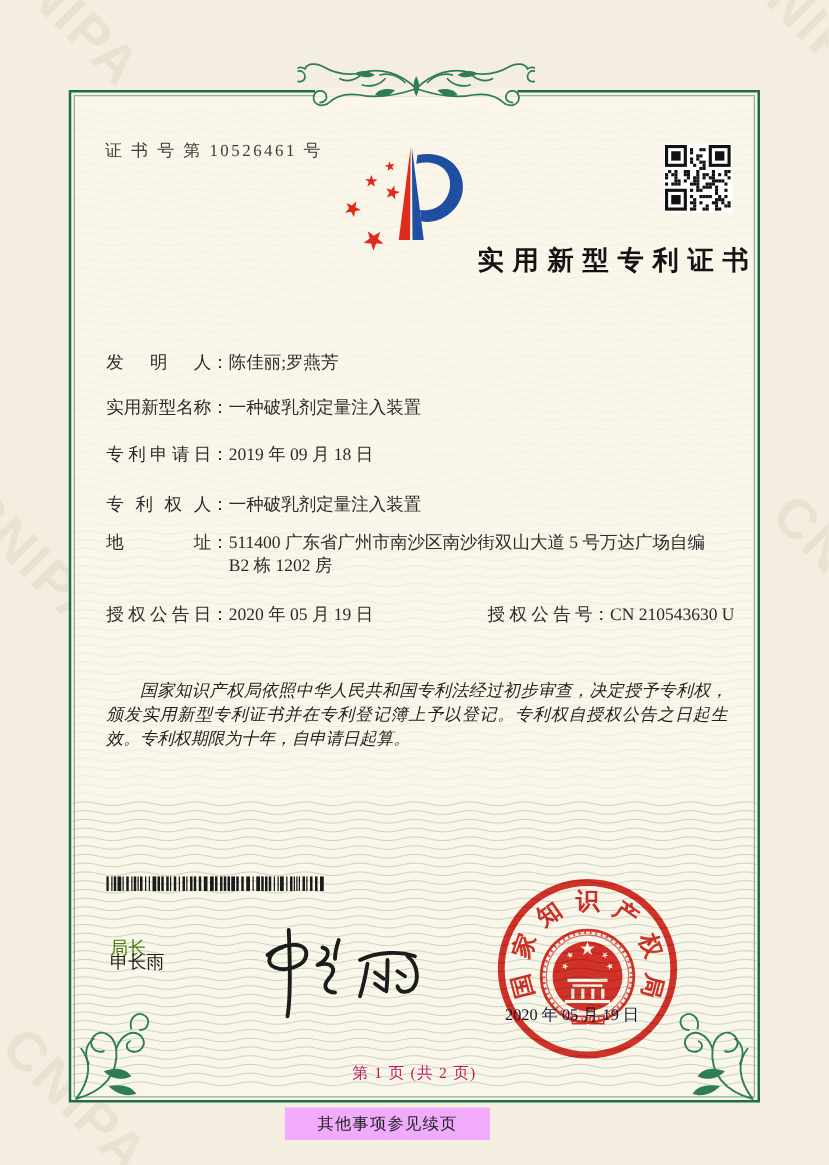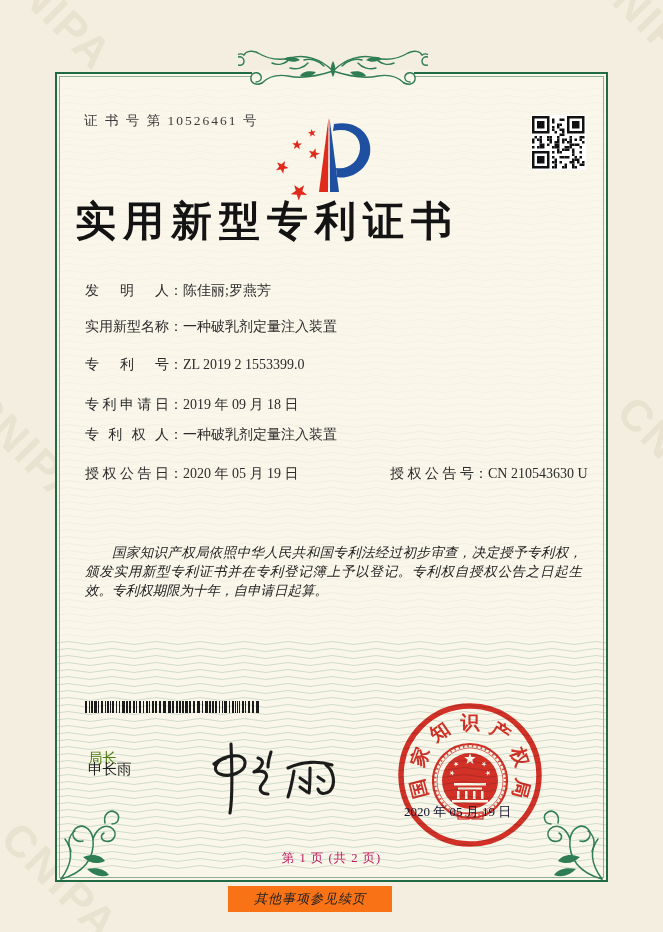--- a/index.html
+++ b/index.html
@@ -19,22 +19,22 @@
   #waves-svg{position:absolute;left:57px;top:74px;pointer-events:none;}
 
   .orn{position:absolute;pointer-events:none;}
 
   #cert-no{position:absolute;left:84px;top:112px;font-size:13.5px;color:#3c3c3c;
            letter-spacing:2px;}
 
   #logo-svg{position:absolute;left:262px;top:97px;}
   #qr-svg{position:absolute;left:531px;top:115px;background:#fff;padding:1px;}
 
-  #title{position:absolute;left:57px;top:194px;width:549px;text-align:left;
-         font-size:41px;font-weight:900;letter-spacing:7px;color:#131313;padding-left:18px;}
+  #title{position:absolute;left:57px;top:194px;width:549px;text-align:right;
+         font-size:21px;font-weight:900;letter-spacing:7px;color:#131313;}
 
   #fields{position:absolute;left:85px;top:281px;width:500px;font-size:14px;color:#2b2b2b;}
   .row{line-height:19px;position:relative;}
   .row:nth-child(1){margin-bottom:17px;}
   .row:nth-child(2){margin-bottom:19px;}
   .row:nth-child(3){margin-bottom:21px;}
   .row:nth-child(4){margin-bottom:11px;}
   .row:nth-child(5){margin-bottom:20px;}
   .row:nth-child(6){margin-bottom:0px;}
   .flabel{display:inline-block;width:84px;text-align:justify;text-align-last:justify;
@@ -54,21 +54,21 @@
         font-family:"Liberation Sans","DejaVu Sans",sans-serif;}
   #signature-svg{position:absolute;left:192px;top:728px;}
 
   #seal-svg{position:absolute;left:388px;top:693px;mix-blend-mode:multiply;opacity:.95;}
   #seal-date{position:absolute;left:404px;top:803px;width:140px;font-size:13px;
         color:#14142e;z-index:30;white-space:nowrap;}
 
   #page-no{position:absolute;left:57px;top:850px;width:549px;text-align:center;
         font-size:12.5px;color:#be185d;letter-spacing:1px;}
   #cont-note{position:absolute;left:228px;top:886px;width:160px;text-align:center;
-        font-size:13px;color:#222;font-style:italic;background:#f97316;
+        font-size:13px;color:#222;background:#f0abfc;
         padding:4px 2px;letter-spacing:1px;}
 </style>
 </head>
 <body>
 
 <div id="page">
 
   <span class="wm" style="left:-18px;top:-14px">CNIPA</span>
   <span class="wm" style="left:576px;top:-6px">CNIPA</span>
   <span class="wm" style="left:388px;top:268px">CNIPA</span>
@@ -360,27 +360,27 @@
   <div id="title">实用新型专利证书</div>
 
   <div id="fields">
     <div class="row">
       <span class="flabel">发明人</span><span class="colon">：</span><span class="fvalue">陈佳丽;罗燕芳</span>
     </div>
     <div class="row">
       <span class="flabel">实用新型名称</span><span class="colon">：</span><span class="fvalue">一种破乳剂定量注入装置</span>
     </div>
     <div class="row">
-      <span class="flabel">专利号</span><span class="colon">：</span><span class="fvalue">ZL 2019 2 1553399.0</span>
-    </div>
-    <div class="row">
       <span class="flabel">专利申请日</span><span class="colon">：</span><span class="fvalue">2019 年 09 月 18 日</span>
     </div>
     <div class="row">
       <span class="flabel">专利权人</span><span class="colon">：</span><span class="fvalue">一种破乳剂定量注入装置</span>
+    </div>
+    <div class="row">
+      <span class="flabel">地址</span><span class="colon">：</span><span class="fvalue" style="width:400px">511400 广东省广州市南沙区南沙街双山大道 5 号万达广场自编 B2 栋 1202 房</span>
     </div>
     <div class="row">
       <span class="flabel">授权公告日</span><span class="colon">：</span><span class="fvalue">2020 年 05 月 19 日</span>
       <span class="pair2">
         <span class="flabel">授权公告号</span><span class="colon">：</span><span class="fvalue">CN 210543630 U</span>
       </span>
     </div>
   </div>
 
   <div id="paras">

